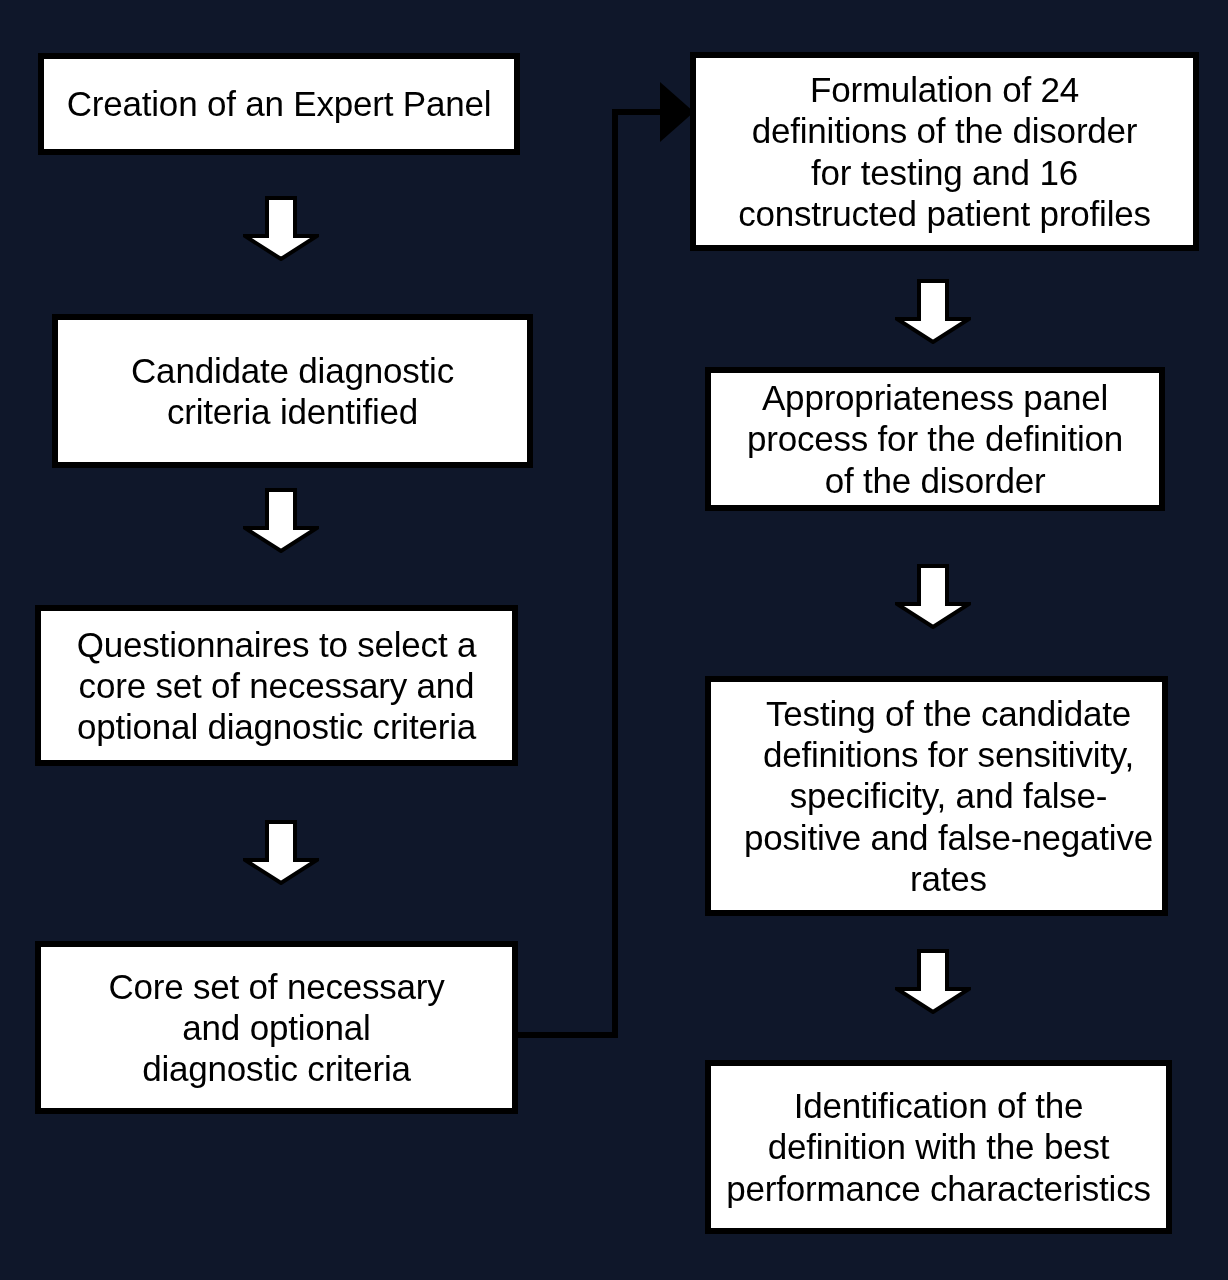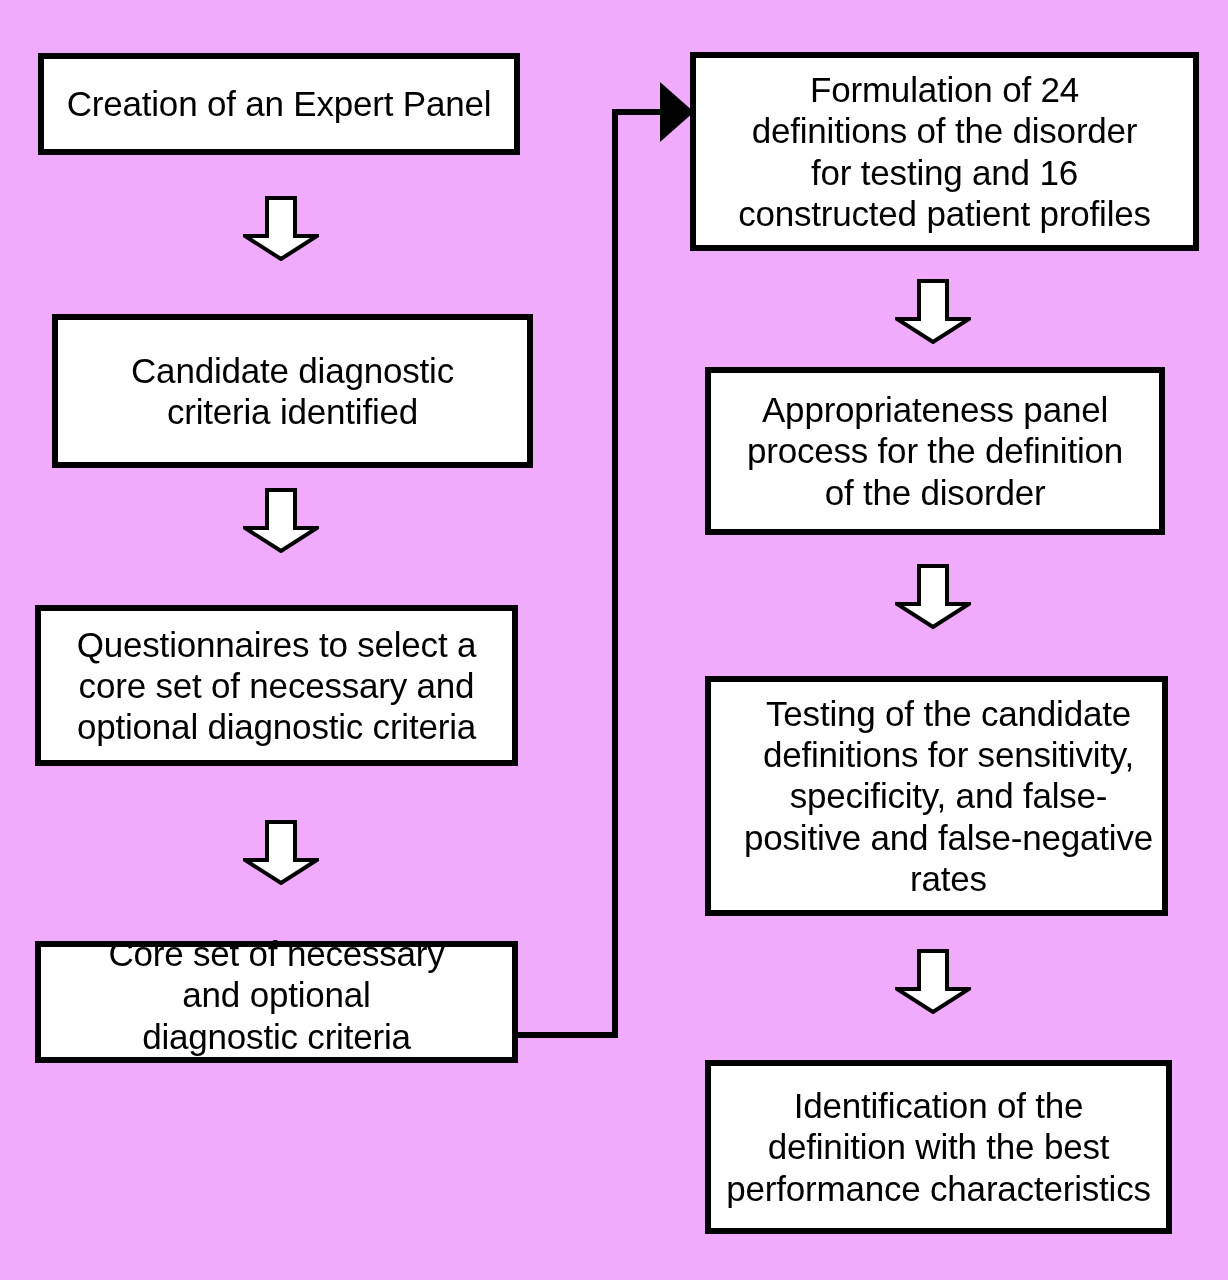--- a/index.html
+++ b/index.html
@@ -5,21 +5,21 @@
 <style>
   html, body {
     margin: 0;
     padding: 0;
     background: #ffffff;
   }
   #canvas {
     position: relative;
     width: 1228px;
     height: 1280px;
-    background: #f0abfc;
+    background: #0f172a;
     overflow: hidden;
     font-family: "Liberation Sans", sans-serif;
   }
   .node {
     position: absolute;
     box-sizing: border-box;
     background: #ffffff;
     border: 6px solid #000000;
     display: flex;
     align-items: center;
@@ -63,34 +63,34 @@
     <span class="node-label">Candidate diagnostic
 criteria identified</span>
   </div>
 
   <div class="node" style="left:35px; top:605px; width:483px; height:161px;">
     <span class="node-label">Questionnaires to select a
 core set of necessary and
 optional diagnostic criteria</span>
   </div>
 
-  <div class="node" style="left:35px; top:941px; width:483px; height:122px;align-items:flex-end;">
+  <div class="node" style="left:35px; top:941px; width:483px; height:173px;">
     <span class="node-label">Core set of necessary
 and optional
 diagnostic criteria</span>
   </div>
 
   <div class="node" style="left:690px; top:52px; width:509px; height:199px;">
     <span class="node-label">Formulation of 24
 definitions of the disorder
 for testing and 16
 constructed patient profiles</span>
   </div>
 
-  <div class="node" style="left:705px; top:367px; width:460px; height:168px;">
+  <div class="node" style="left:705px; top:367px; width:460px; height:144px;">
     <span class="node-label">Appropriateness panel
 process for the definition
 of the disorder</span>
   </div>
 
   <div class="node" style="left:705px; top:676px; width:463px; height:240px;padding-left:24px;">
     <span class="node-label">Testing of the candidate
 definitions for sensitivity,
 specificity, and false-
 positive and false-negative

